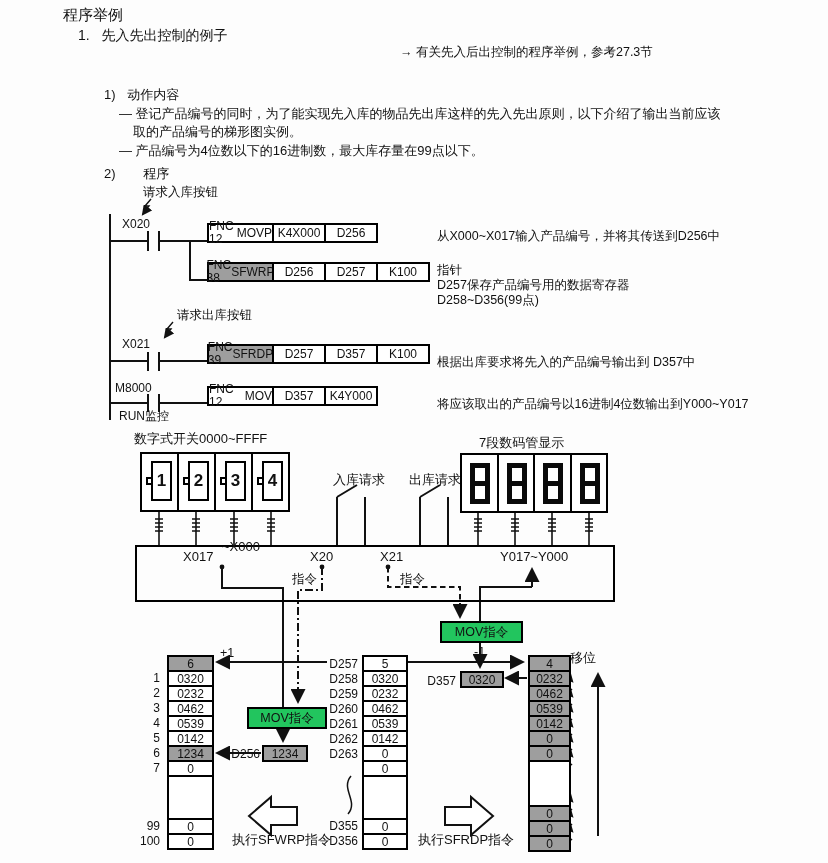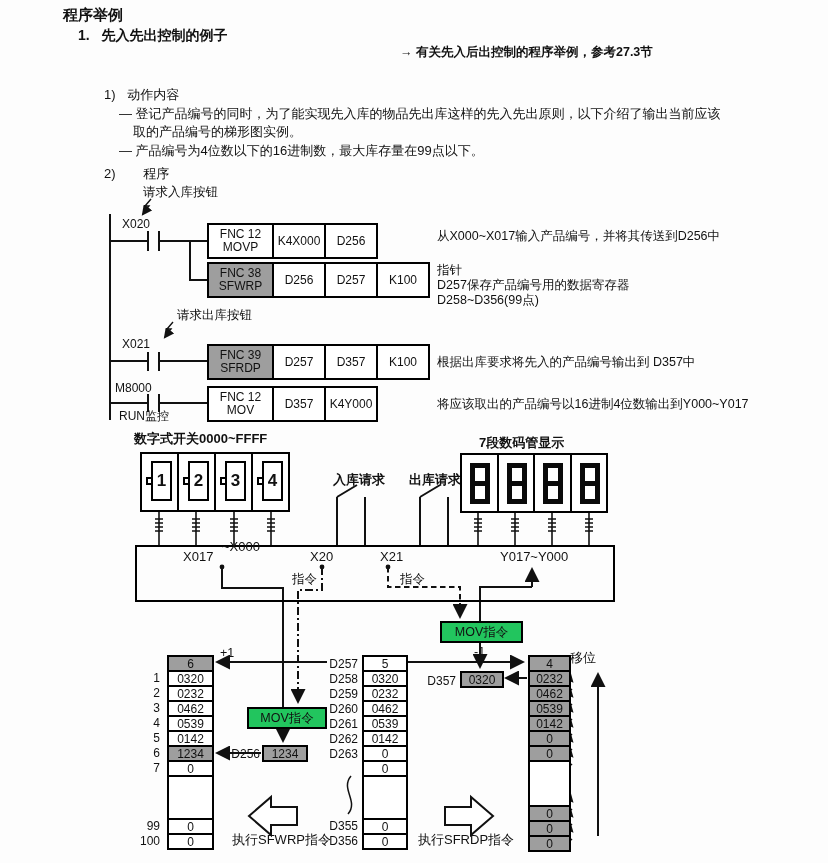--- a/index.html
+++ b/index.html
@@ -1,26 +1,26 @@
 <!DOCTYPE html>
 <html><head>
 <meta charset="utf-8">
 <style>
   html,body{margin:0;padding:0;background:#e8e8e8;}
   #page{position:relative;width:828px;height:863px;background:#fdfdfd;margin:0 auto;
         font-family:"Liberation Sans","DejaVu Sans",sans-serif;color:#111;overflow:hidden;}
   .abs{position:absolute;white-space:nowrap;}
-  .b{font-weight:bold;}
+  .b{font-weight:normal;}
   .t15{font-size:15px;} .t14{font-size:14px;} .t13{font-size:13px;} .t12{font-size:12px;} .t125{font-size:12.5px;}
   svg.overlay{position:absolute;left:0;top:0;z-index:1;}
   .lay2{position:absolute;z-index:2;}
   
   .blk{position:absolute;display:flex;z-index:2;}
-  .blk .bc{box-sizing:border-box;border:2px solid #000;margin-left:-2px;height:36px;background:#fff;
-           display:flex;flex-direction:column;justify-content:center;align-items:center;
+  .blk .bc{box-sizing:border-box;border:2px solid #000;margin-left:-2px;height:20px;background:#fff;
+           display:flex;flex-direction:row;justify-content:center;align-items:center;
            font-size:12px;line-height:13px;}
   .blk .bc:first-child{margin-left:0;}
   .blk .w1{width:67px;} .blk .w2{width:54px;}
   .bc.g{background:#9e9e9e;}
   
   .stk{position:absolute;z-index:2;}
   .stk .c{box-sizing:border-box;width:100%;height:17px;margin-top:-2px;border:2px solid #000;background:#fff;
           display:flex;align-items:center;justify-content:center;font-size:12px;}
   .stk .c:first-child{margin-top:0;}
   .stk .c.g{background:#9e9e9e;}

